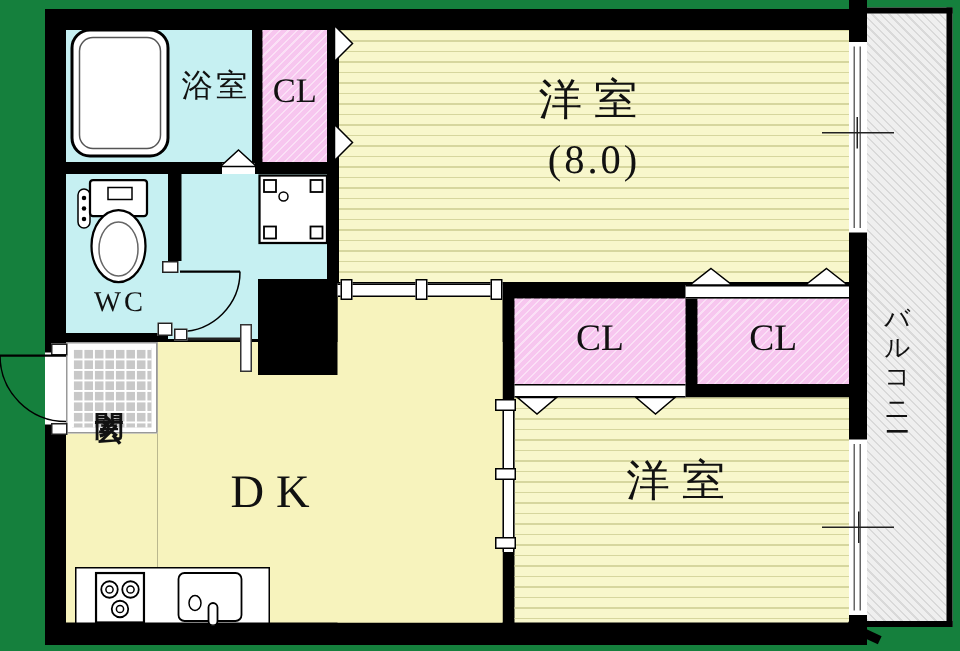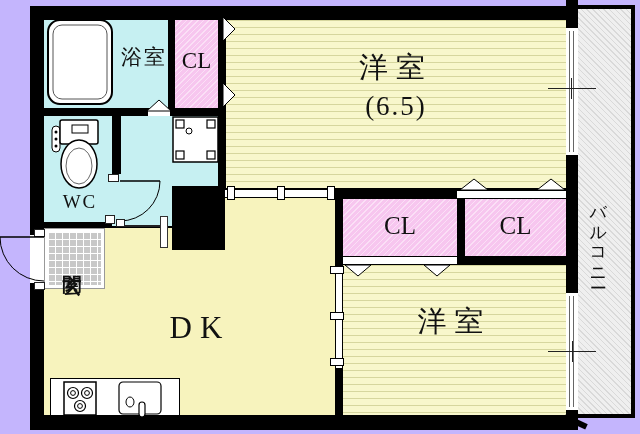--- a/index.html
+++ b/index.html
@@ -1,17 +1,17 @@
 <!DOCTYPE html>
 <html><head>
 <meta charset="utf-8">
 <style>
   html,body { margin:0; padding:0; background:#fff; }
   * { box-sizing:border-box; }
-  #plan { position:relative; width:640px; height:434px; background:#c4b5fd; overflow:hidden;
+  #plan { position:relative; width:640px; height:434px; background:#15803d; overflow:hidden;
           font-family:"Liberation Serif","DejaVu Serif",serif; }
   .abs  { position:absolute; }
   .wall { background:#000; }
   .cyan { background:#c6f0f2; }
   .pinkroom { background:#f7c6ef;
       background-image:repeating-linear-gradient(135deg, rgba(255,255,255,.45) 0 1px, transparent 1px 4px); }
   .floor { background:#f8f7cc;
       background-image:repeating-linear-gradient(to bottom, #d6d69e 0 1px, transparent 1px 7px); }
   .dkbg { background:#f7f3bd; }
   .tile { background-color:#c8c8c8;
@@ -153,22 +153,22 @@
   </svg>
   <svg class="abs" style="left:117px;top:380px;" width="47" height="37">
     <rect x="2" y="2" width="42" height="32" rx="4" fill="#fff" stroke="#000" stroke-width="1.2"></rect>
     <ellipse cx="13" cy="22" rx="4" ry="5" fill="#fff" stroke="#000" stroke-width="1"></ellipse>
     <rect x="22" y="22" width="6" height="15" rx="3" fill="#fff" stroke="#000" stroke-width="1.2"></rect>
   </svg>
 
   <div class="abs lbl" style="left:106px;top:46px;width:76px;font-size:21px;letter-spacing:2px;">浴室</div>
   <div class="abs lbl" style="left:175px;top:48px;width:43px;font-size:23px;">CL</div>
   <div class="abs lbl" style="left:226px;top:52px;width:340px;font-size:29px;letter-spacing:8px;">洋室</div>
-  <div class="abs lbl" style="left:226px;top:92px;width:340px;font-size:27px;letter-spacing:2px;">(6.5)</div>
+  <div class="abs lbl" style="left:226px;top:92px;width:340px;font-size:27px;letter-spacing:2px;">(8.0)</div>
   <div class="abs lbl" style="left:54px;top:192px;width:52px;font-size:19px;letter-spacing:2px;">WC</div>
   <div class="abs lbl vtext" style="left:61px;top:234px;height:52px;font-size:19px;font-weight:bold;">玄関</div>
-  <div class="abs lbl" style="left:120px;top:311px;width:160px;font-size:31px;letter-spacing:8px;">DK</div>
+  <div class="abs lbl" style="left:104px;top:311px;width:160px;font-size:31px;letter-spacing:8px;">DK</div>
   <div class="abs lbl" style="left:343px;top:212px;width:114px;font-size:25px;">CL</div>
   <div class="abs lbl" style="left:465px;top:212px;width:101px;font-size:25px;">CL</div>
   <div class="abs lbl" style="left:343px;top:306px;width:223px;font-size:29px;letter-spacing:8px;">洋室</div>
   <div class="abs lbl vtext" style="left:588px;top:172px;height:130px;font-size:17px;letter-spacing:2px;">バルコニー</div>
 
 </div>
 
 </body></html>

